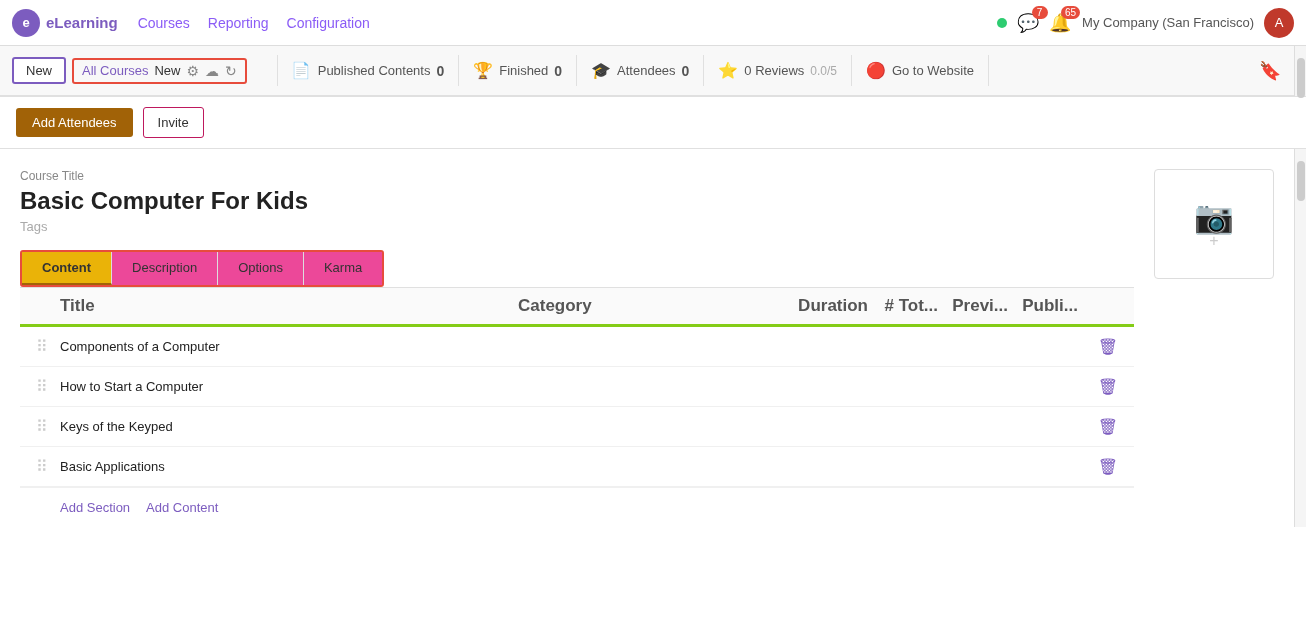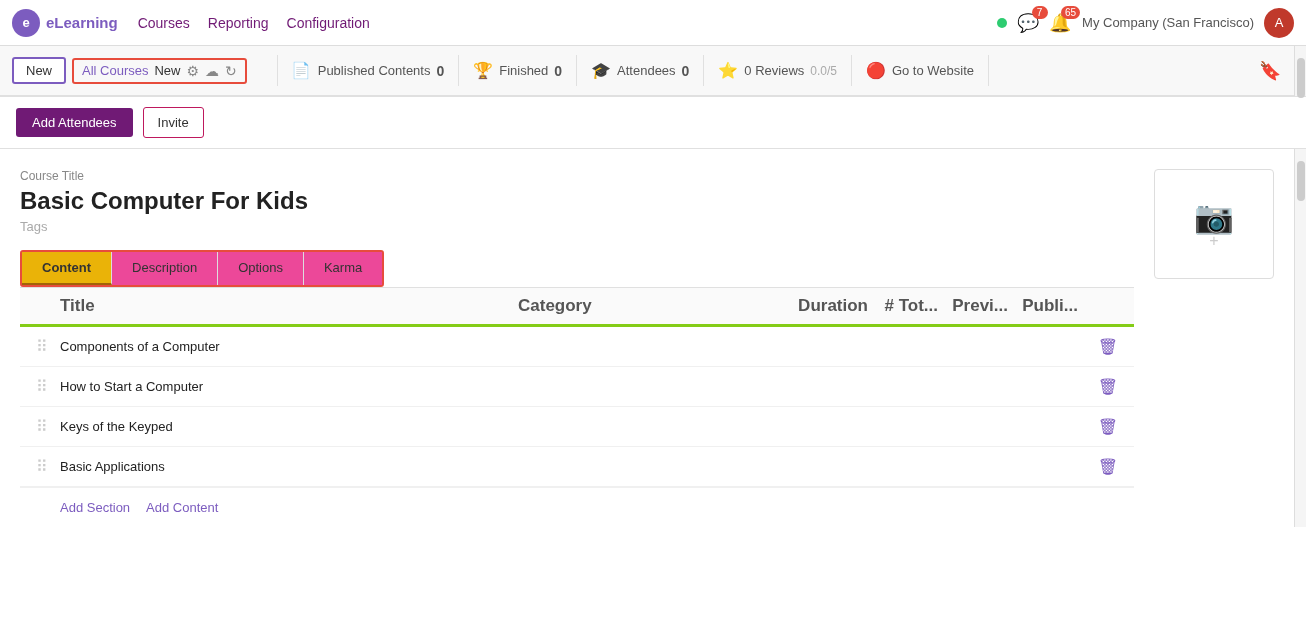--- a/index.html
+++ b/index.html
@@ -33,21 +33,21 @@
       justify-content: center;
       color: #fff;
       font-size: 13px;
     }
     .nav-links {
       display: flex;
       gap: 18px;
       align-items: center;
     }
     .nav-link {
-      color: #701a75;
+      color: #8b5cf6;
       text-decoration: none;
       font-size: 14px;
       cursor: pointer;
     }
     .navbar-right {
       margin-left: auto;
       display: flex;
       align-items: center;
       gap: 10px;
     }
@@ -170,21 +170,21 @@
 
     
     .sub-action-bar {
       display: flex;
       align-items: center;
       padding: 10px 16px;
       gap: 10px;
       border-bottom: 1px solid #e0e0e0;
     }
     .btn-add-attendees {
-      background: #701a75;
+      background: #a16207;
       color: #fff;
       border: none;
       padding: 7px 16px;
       border-radius: 3px;
       font-size: 13px;
       cursor: pointer;
     }
     .btn-invite {
       background: #fff;
       color: #333;

